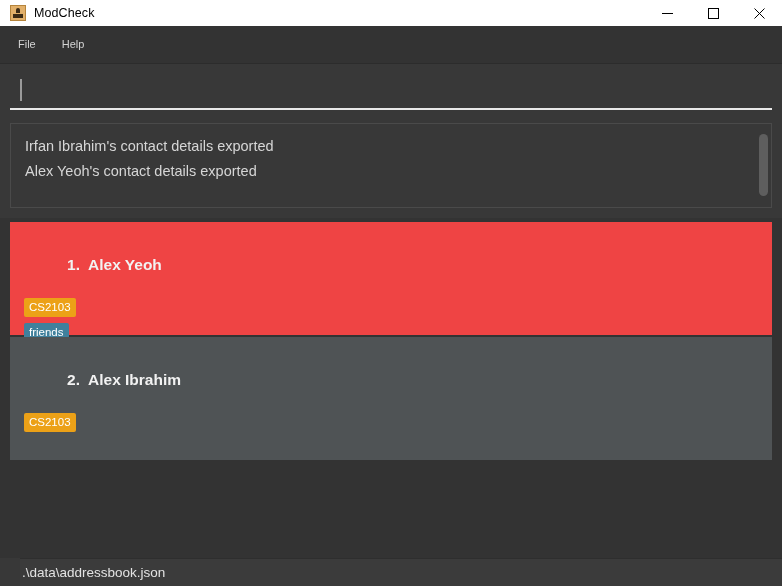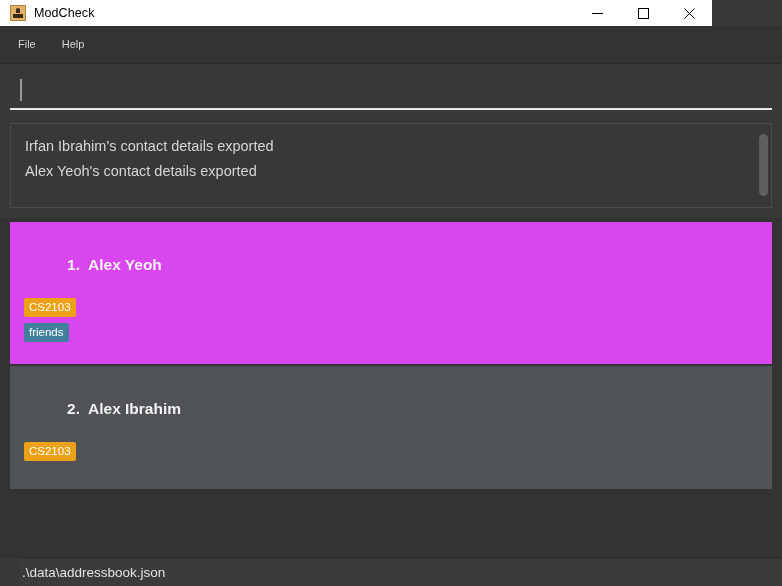--- a/index.html
+++ b/index.html
@@ -17,21 +17,21 @@
     width: 782px;
     height: 586px;
     overflow: hidden;
     background: #383838;
   }
 
   
   .titlebar {
     position: absolute;
     left: 0; top: 0;
-    width: 712px;
+    width: 782px;
     height: 26px;
     background: #ffffff;
     display: flex;
     align-items: center;
   }
   .titlebar-icon {
     width: 16px;
     height: 16px;
     margin-left: 10px;
     margin-right: 8px;
@@ -184,22 +184,22 @@
     width: 762px;
     height: 332px;
   }
   .person-card {
     position: relative;
     width: 762px;
     box-sizing: border-box;
     padding: 16px 0 0 14px;
   }
   .person-card.card-normal {
-    background: #d946ef;
-    height: 142px;
+    background: #ef4444;
+    height: 113px;
   }
   .person-card.card-selected {
     background: #4f5355;
     height: 123px;
   }
   .card-gap { height: 2px; }
   .person-title {
     color: #f2f2f2;
     font-size: 15.5px;
     font-weight: bold;

